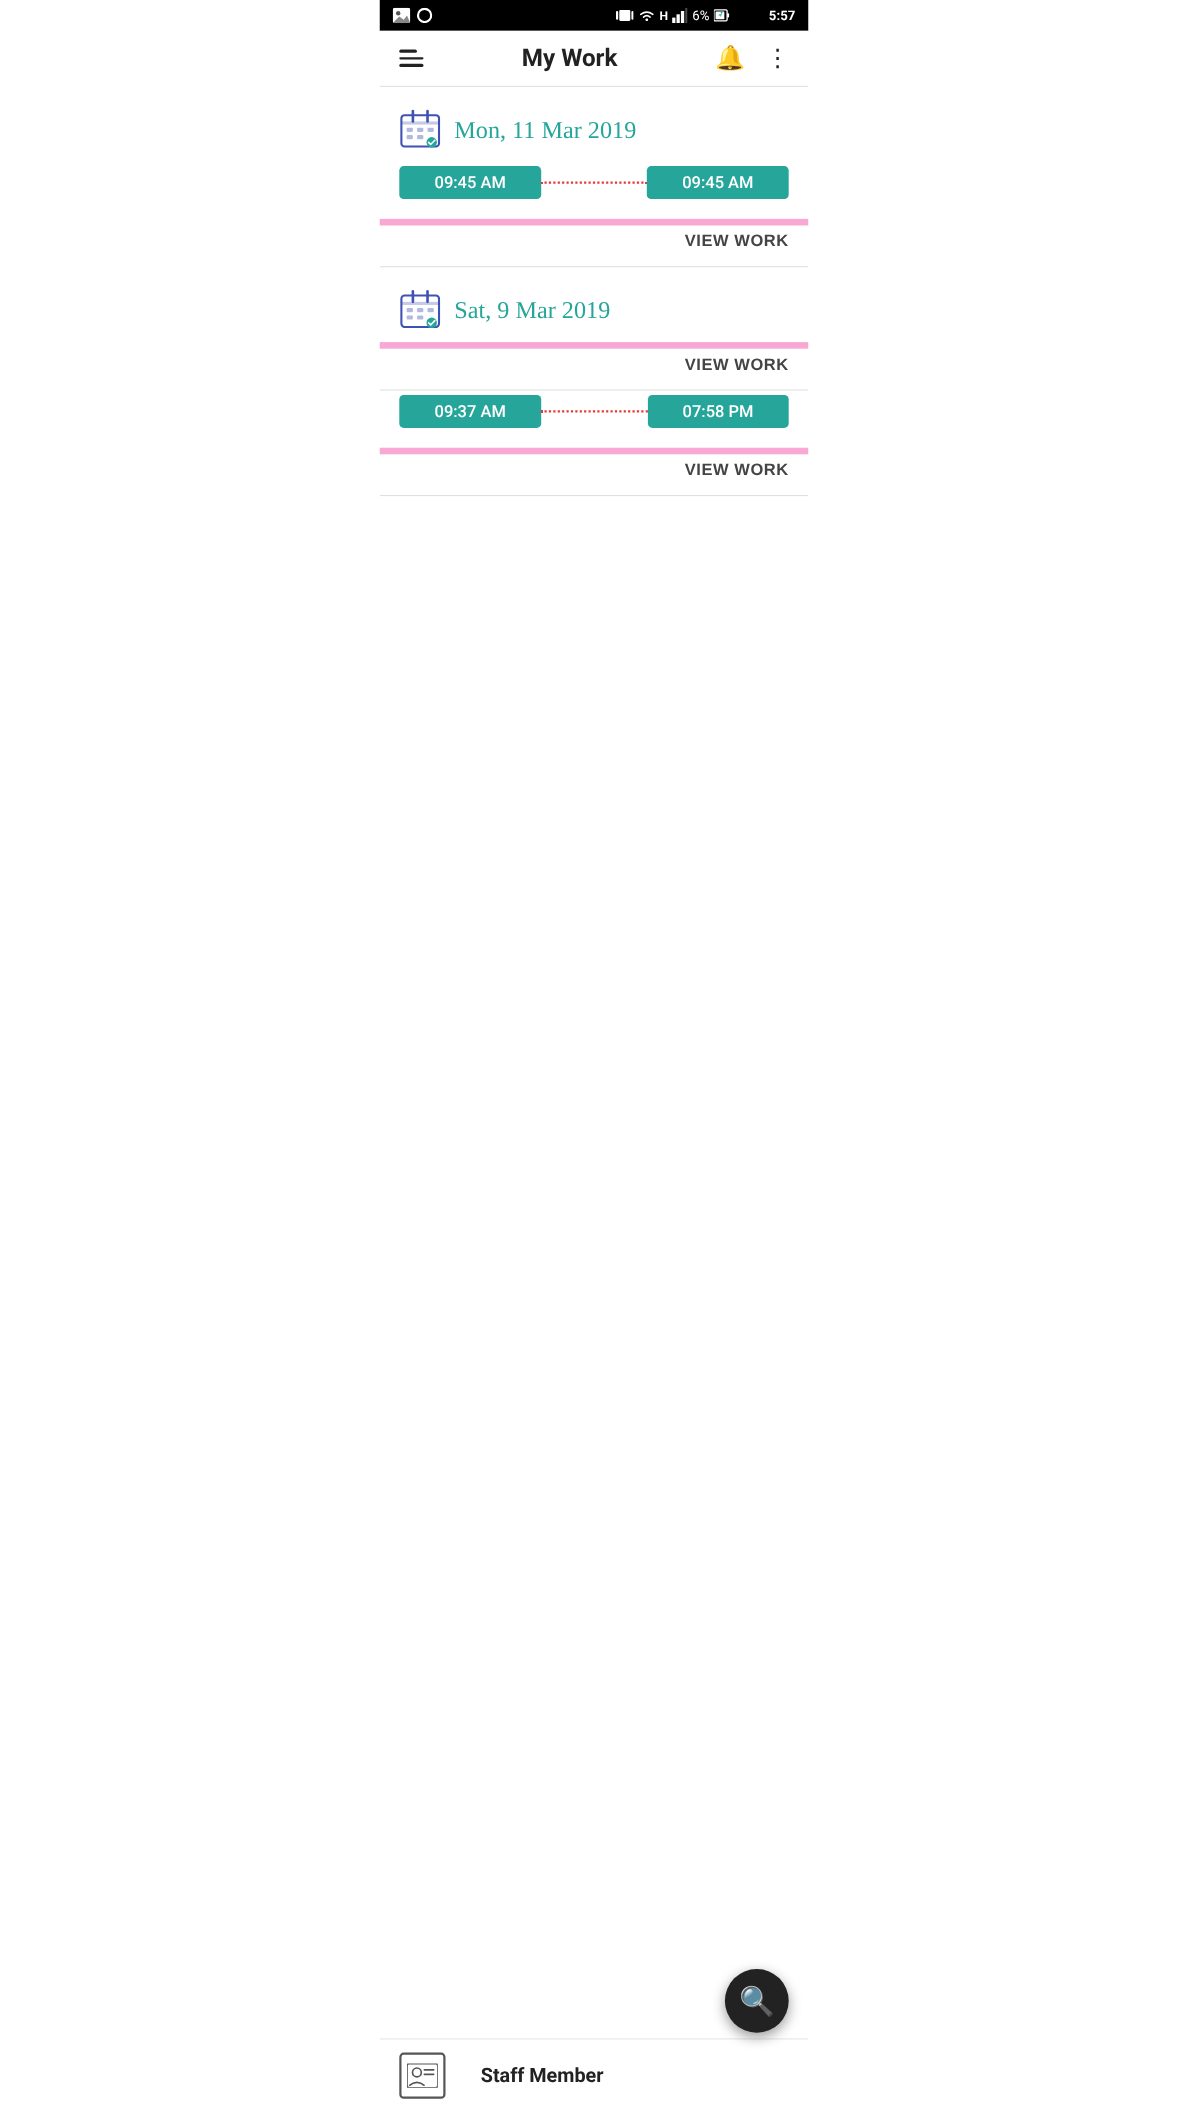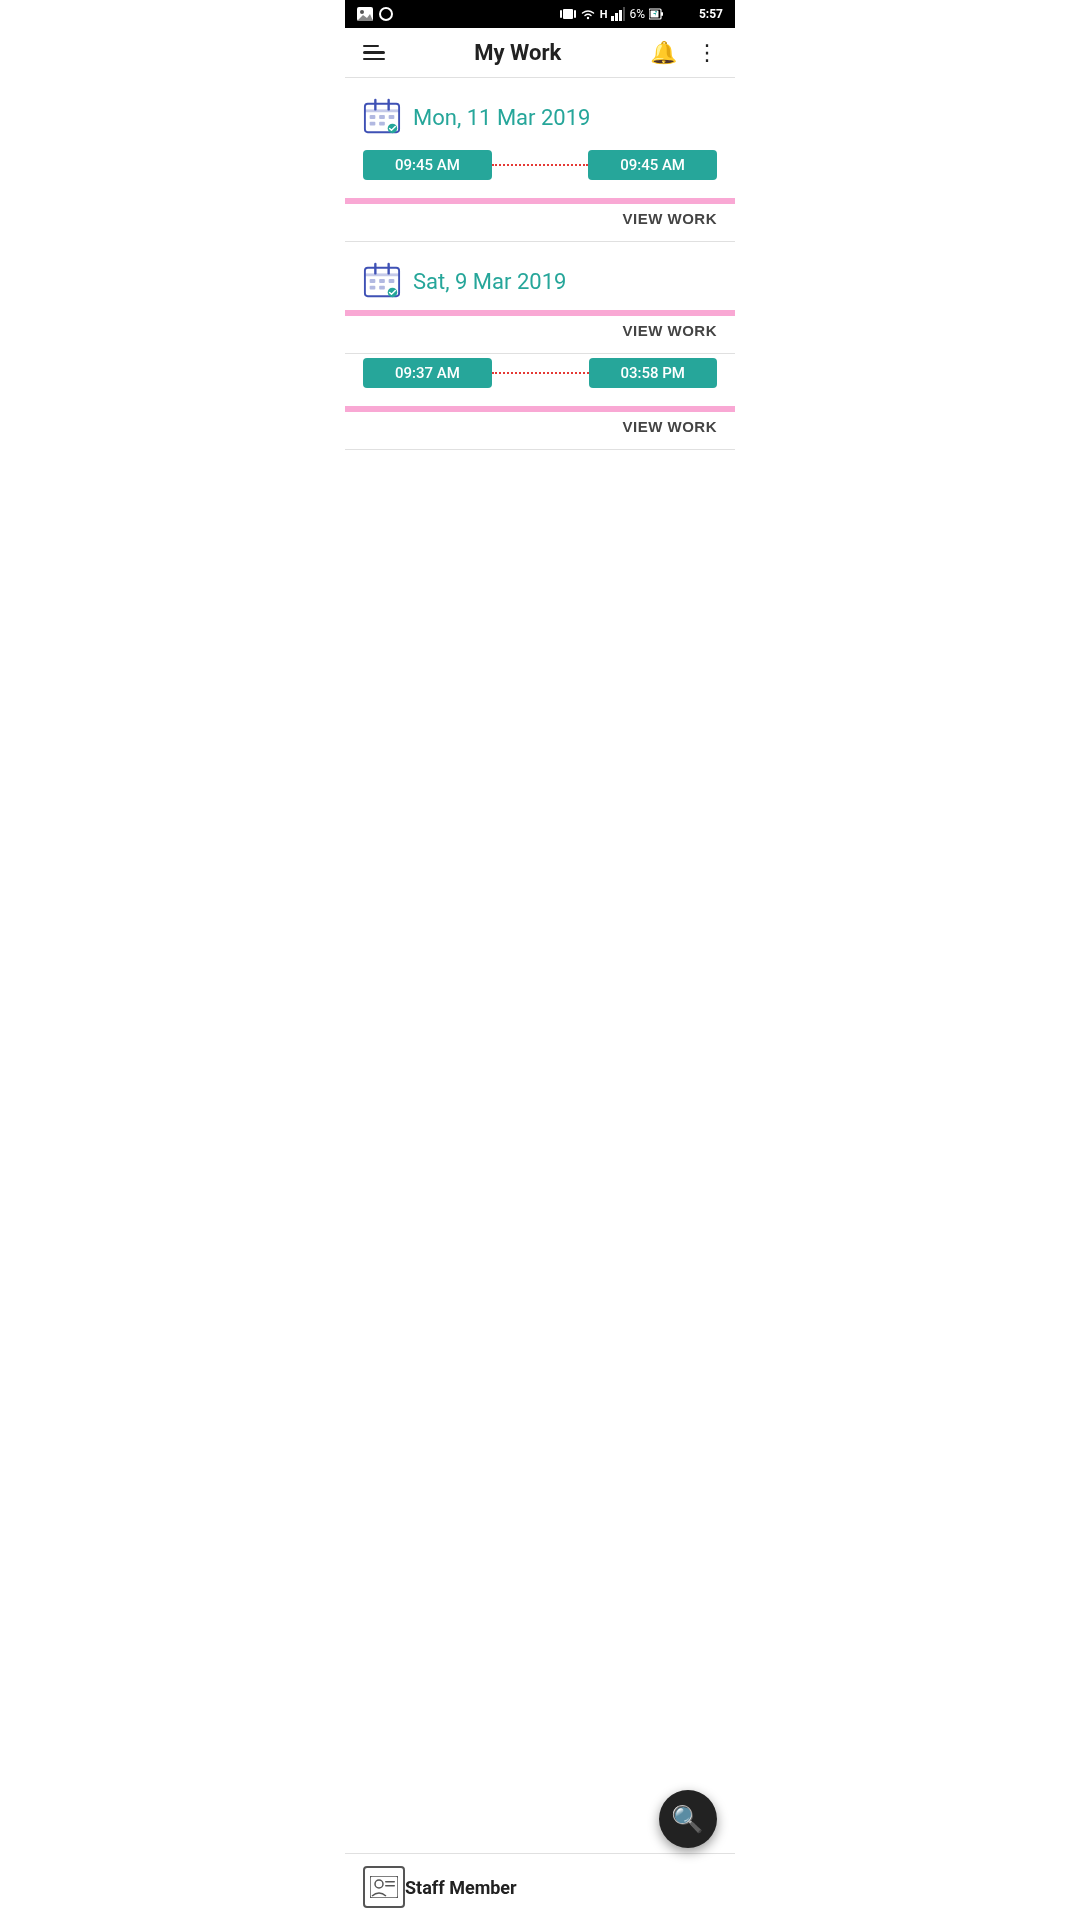--- a/index.html
+++ b/index.html
@@ -105,20 +105,21 @@
 
     .work-item {
       border-bottom: 1px solid #e0e0e0;
     }
 
     .work-item-header {
       display: flex;
       align-items: center;
       gap: 12px;
       padding: 20px 18px 10px 18px;
+      font-family: Liberation Serif, serif;
     }
 
     .work-item-date {
       font-size: 22px;
       color: #26a69a;
       font-weight: 400;
     }
 
     .time-range {
       display: flex;
@@ -168,21 +169,21 @@
       position: fixed;
       bottom: 0;
       left: 50%;
       transform: translateX(-50%);
       width: 390px;
       background: #fff;
       border-top: 1px solid #e0e0e0;
       display: flex;
       align-items: center;
       padding: 12px 18px;
-      gap: 0;
+      gap: 32px;
     }
 
     .staff-icon {
       width: 42px;
       height: 42px;
       border: 2px solid #555;
       border-radius: 4px;
       display: flex;
       align-items: center;
       justify-content: center;
@@ -324,21 +325,21 @@
         <span class="work-item-date">Sat, 9 Mar 2019</span>
       </div>
       <div class="work-item-footer">
         <button class="view-work-btn">VIEW WORK</button>
       </div>
     </div>
     <div class="work-item">
       <div class="time-range">
         <span class="time-badge">09:37 AM</span>
         <div class="time-connector"></div>
-        <span class="time-badge">03:58 PM</span>
+        <span class="time-badge">07:58 PM</span>
       </div>
       <div class="work-item-footer">
         <button class="view-work-btn">VIEW WORK</button>
       </div>
     </div>
   </div>
 
 <div class="fab">
   <span class="fab-search">🔍</span>
 </div>

